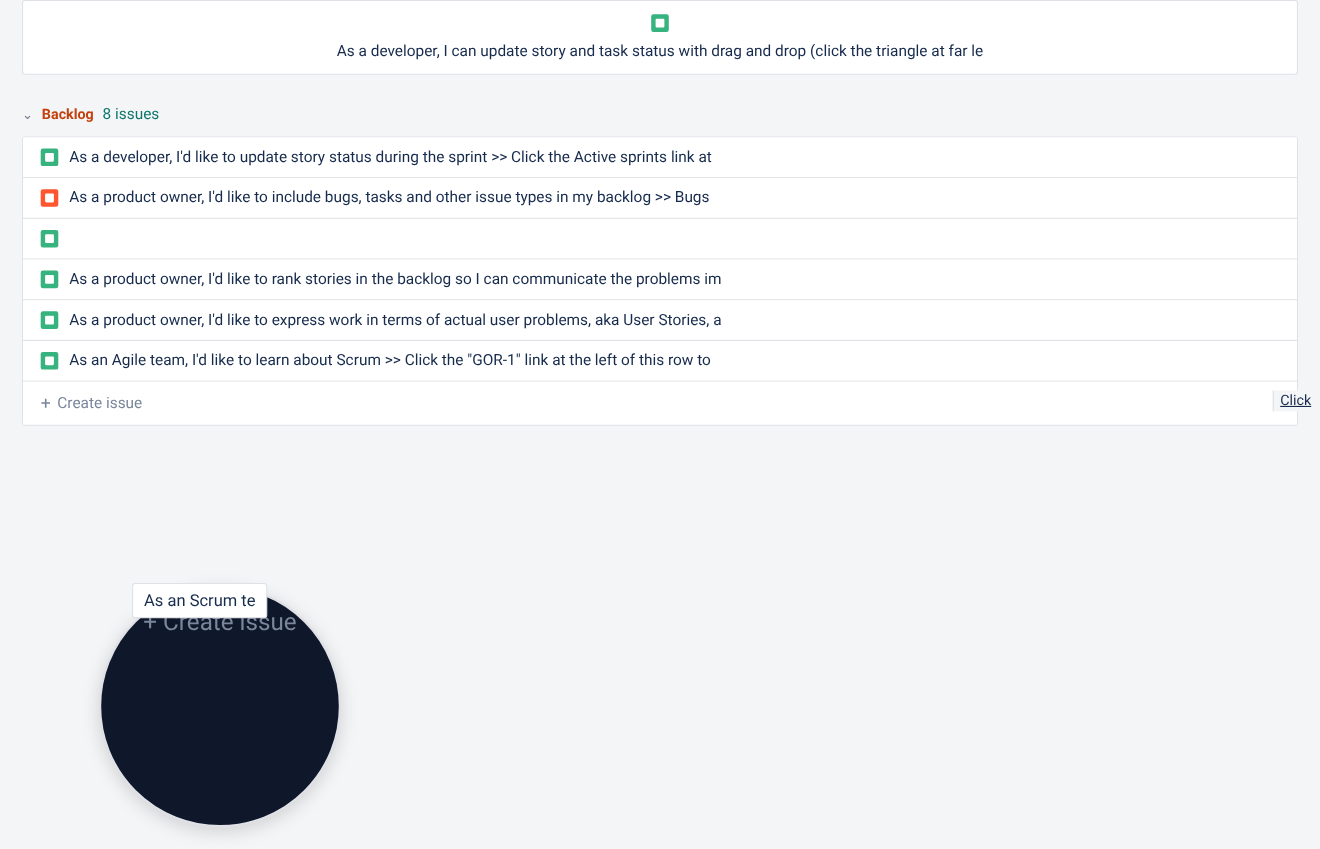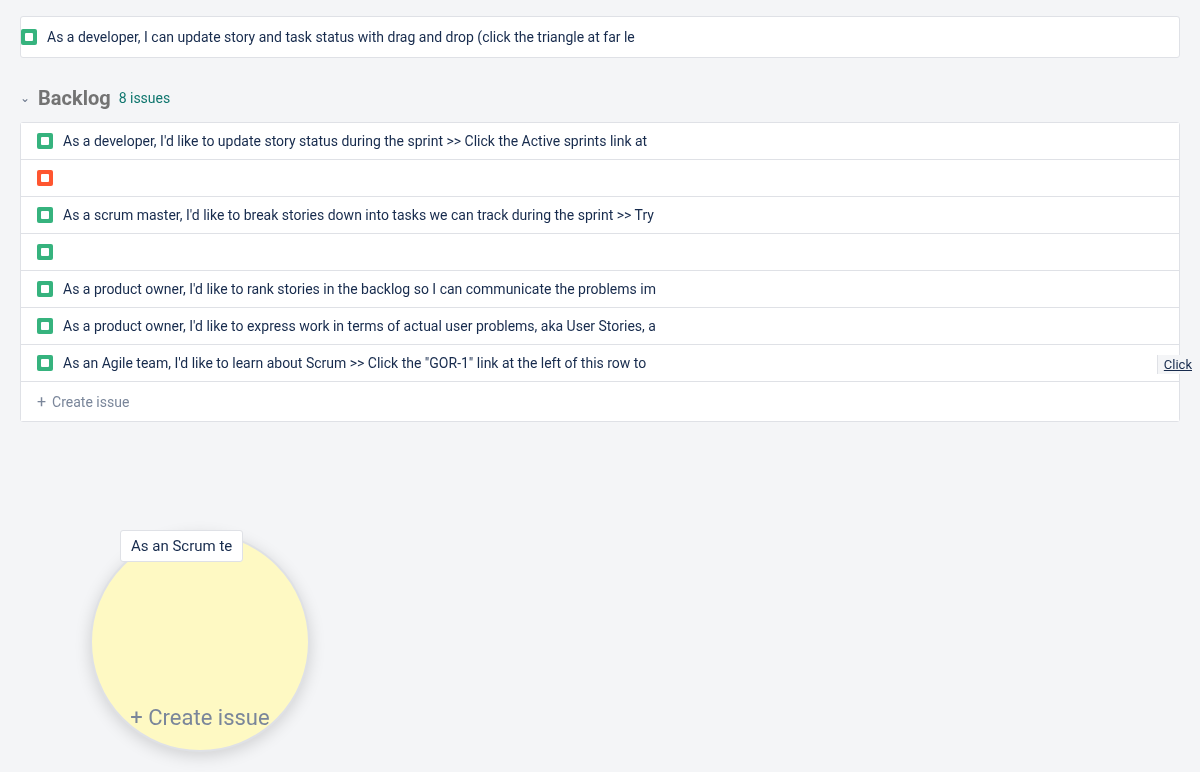--- a/index.html
+++ b/index.html
@@ -69,23 +69,23 @@
       gap: 8px;
     }
 
     .section-chevron {
       color: #6b778c;
       font-size: 12px;
       cursor: pointer;
     }
 
     .section-title {
-      font-size: 20px;
+      font-size: 13px;
       font-weight: 700;
-      color: #737373;
+      color: #c2410c;
     }
 
     .section-count {
       font-size: 14px;
       color: #0f766e;
       font-weight: 400;
     }
 
     .issues-container {
       margin: 0 20px;
@@ -126,25 +126,25 @@
       color: #7a869a;
     }
 
     
     .callout-bubble {
       position: absolute;
       left: 90px;
       bottom: 20px;
       width: 220px;
       height: 220px;
-      background: #fef9c3;
+      background: #0f172a;
       border-radius: 50%;
       border: 2px solid #dfe1e6;
       display: flex;
-      align-items: flex-end;
+      align-items: flex-start;
       justify-content: center;
       box-shadow: 0 4px 16px rgba(0,0,0,0.15);
       z-index: 10;
     }
 
     .callout-content {
       text-align: left;
       padding: 20px;
     }
 
@@ -161,25 +161,26 @@
       color: #172b4d;
       font-weight: 400;
       z-index: 20;
       white-space: nowrap;
     }
 
     .partial-top-row {
       background: #fff;
       border: 1px solid #dfe1e6;
       border-radius: 3px;
-      margin: 16px 20px 8px 20px;
-      padding: 12px 0;
+      margin: 0 20px 8px 20px;
+      padding: 12px 28px;
       display: flex;
       align-items: center;
       gap: 10px;
+      flex-direction: column;
     }
   </style>
 </head>
 <body>
 
 <div class="main-container">
 
   <div class="partial-top-row">
     <div class="issue-icon-story">
       <div class="issue-icon-inner"></div>
@@ -199,28 +200,23 @@
       <div class="issue-icon-story">
           <div class="issue-icon-inner"></div>
         </div>
       <span class="issue-text">As a developer, I'd like to update story status during the sprint &gt;&gt; Click the Active sprints link at</span>
     </div>
 
     <div class="issue-row">
       <div class="issue-icon-bug">
           <div class="issue-icon-inner"></div>
         </div>
-    </div>
-
-    <div class="issue-row">
-      <div class="issue-icon-story">
-          <div class="issue-icon-inner"></div>
-        </div>
-      <span class="issue-text">As a scrum master, I'd like to break stories down into tasks we can track during the sprint &gt;&gt; Try</span>
-    </div>
+      <span class="issue-text">As a product owner, I'd like to include bugs, tasks and other issue types in my backlog &gt;&gt; Bugs</span>
+    </div>
+
 
 
     <div class="issue-row">
       <div class="issue-icon-story">
           <div class="issue-icon-inner"></div>
         </div>
     </div>
 
     <div class="issue-row">
       <div class="issue-icon-story">

